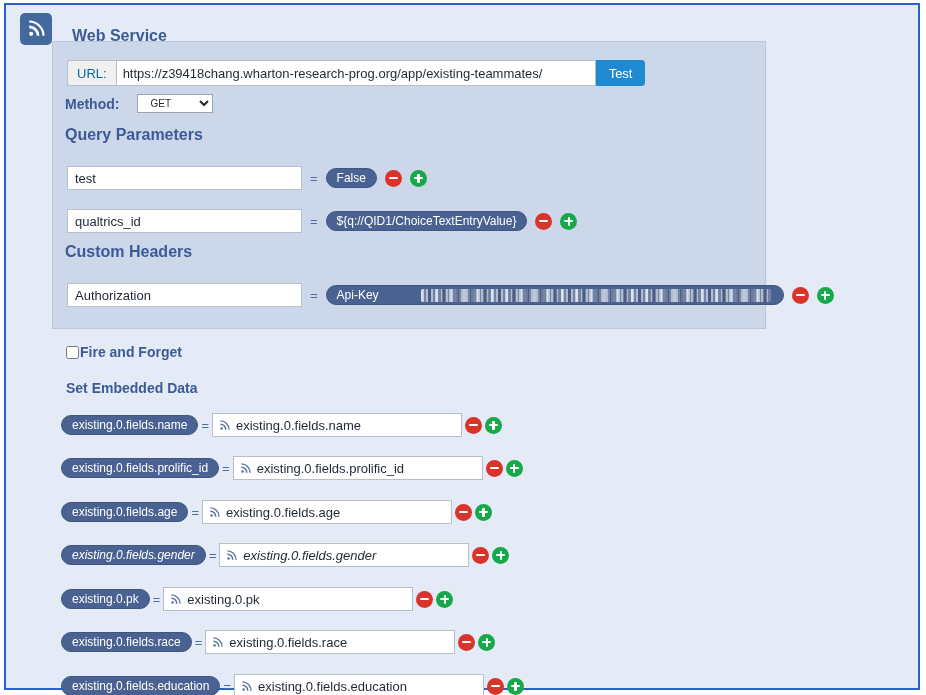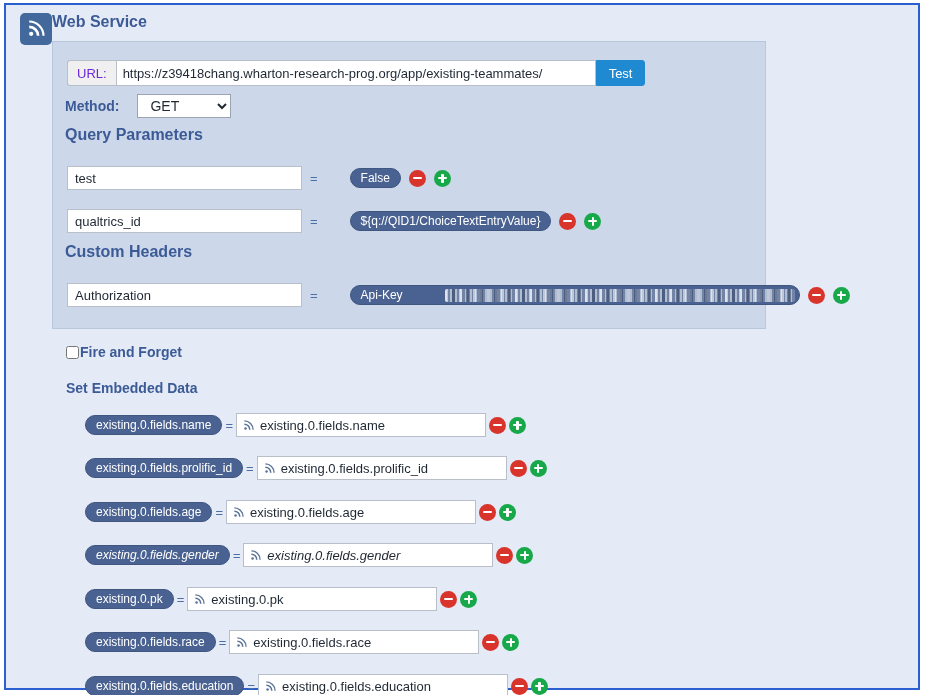--- a/index.html
+++ b/index.html
@@ -26,22 +26,22 @@
     border: 2px solid #2a5fd0;
     background: #e4ebf7;
   }
 
   
   .task-header {
     position: absolute;
     left: 14px;
     top: 8px;
     display: flex;
-    align-items: flex-start;
-    gap: 0;
+    align-items: flex-end;
+    gap: 20px;
   }
   .header-icon {
     width: 32px;
     height: 32px;
     border-radius: 5px;
     background: #43689c;
     display: flex;
     align-items: center;
     justify-content: center;
     flex: none;
@@ -71,21 +71,21 @@
     left: 14px;
     top: 18px;
     display: flex;
     align-items: stretch;
     height: 26px;
   }
   .url-label {
     background: #f0f0f0;
     border: 1px solid #b9bfc9;
     border-right: none;
-    color: #6d28d9;
+    color: #0369a1;
     font-size: 13px;
     padding: 0 9px;
     display: flex;
     align-items: center;
     border-radius: 3px 0 0 3px;
   }
   .url-input {
     width: 480px;
     border: 1px solid #b9bfc9;
     background: #ffffff;
@@ -116,26 +116,26 @@
     align-items: center;
     gap: 18px;
   }
   .section-label {
     font-size: 14px;
     font-weight: bold;
     color: #3c5a96;
   }
   .method-select {
     font-family: "Liberation Sans", sans-serif;
-    font-size: 14px;
+    font-size: 10px;
     padding: 2px 8px;
     border: 1px solid #9aa4b2;
     background: #ffffff;
     color: #1f2833;
-    width: 94px;
+    width: 76px;
   }
 
   .panel-heading {
     position: absolute;
     font-size: 16px;
     font-weight: bold;
     color: #3c5a96;
   }
 
   
@@ -168,24 +168,23 @@
     align-items: center;
     background: #4a6291;
     color: #ffffff;
     border-radius: 11px;
     height: 18px;
     padding: 0 10px;
     font-size: 12px;
     white-space: nowrap;
     border: 1px solid #3e5680;
     cursor: pointer;
-    margin-left: 24px;
   }
   .pill-redacted {
-    padding-right: 0;
+    padding-right: 8px;
     gap: 37px;
   }
   .redact-bar {
     display: inline-block;
     width: 350px;
     height: 13px;
     margin-left: 5px;
     margin-right: 4px;
     border-radius: 2px;
     background-color: #8fa0bf;

